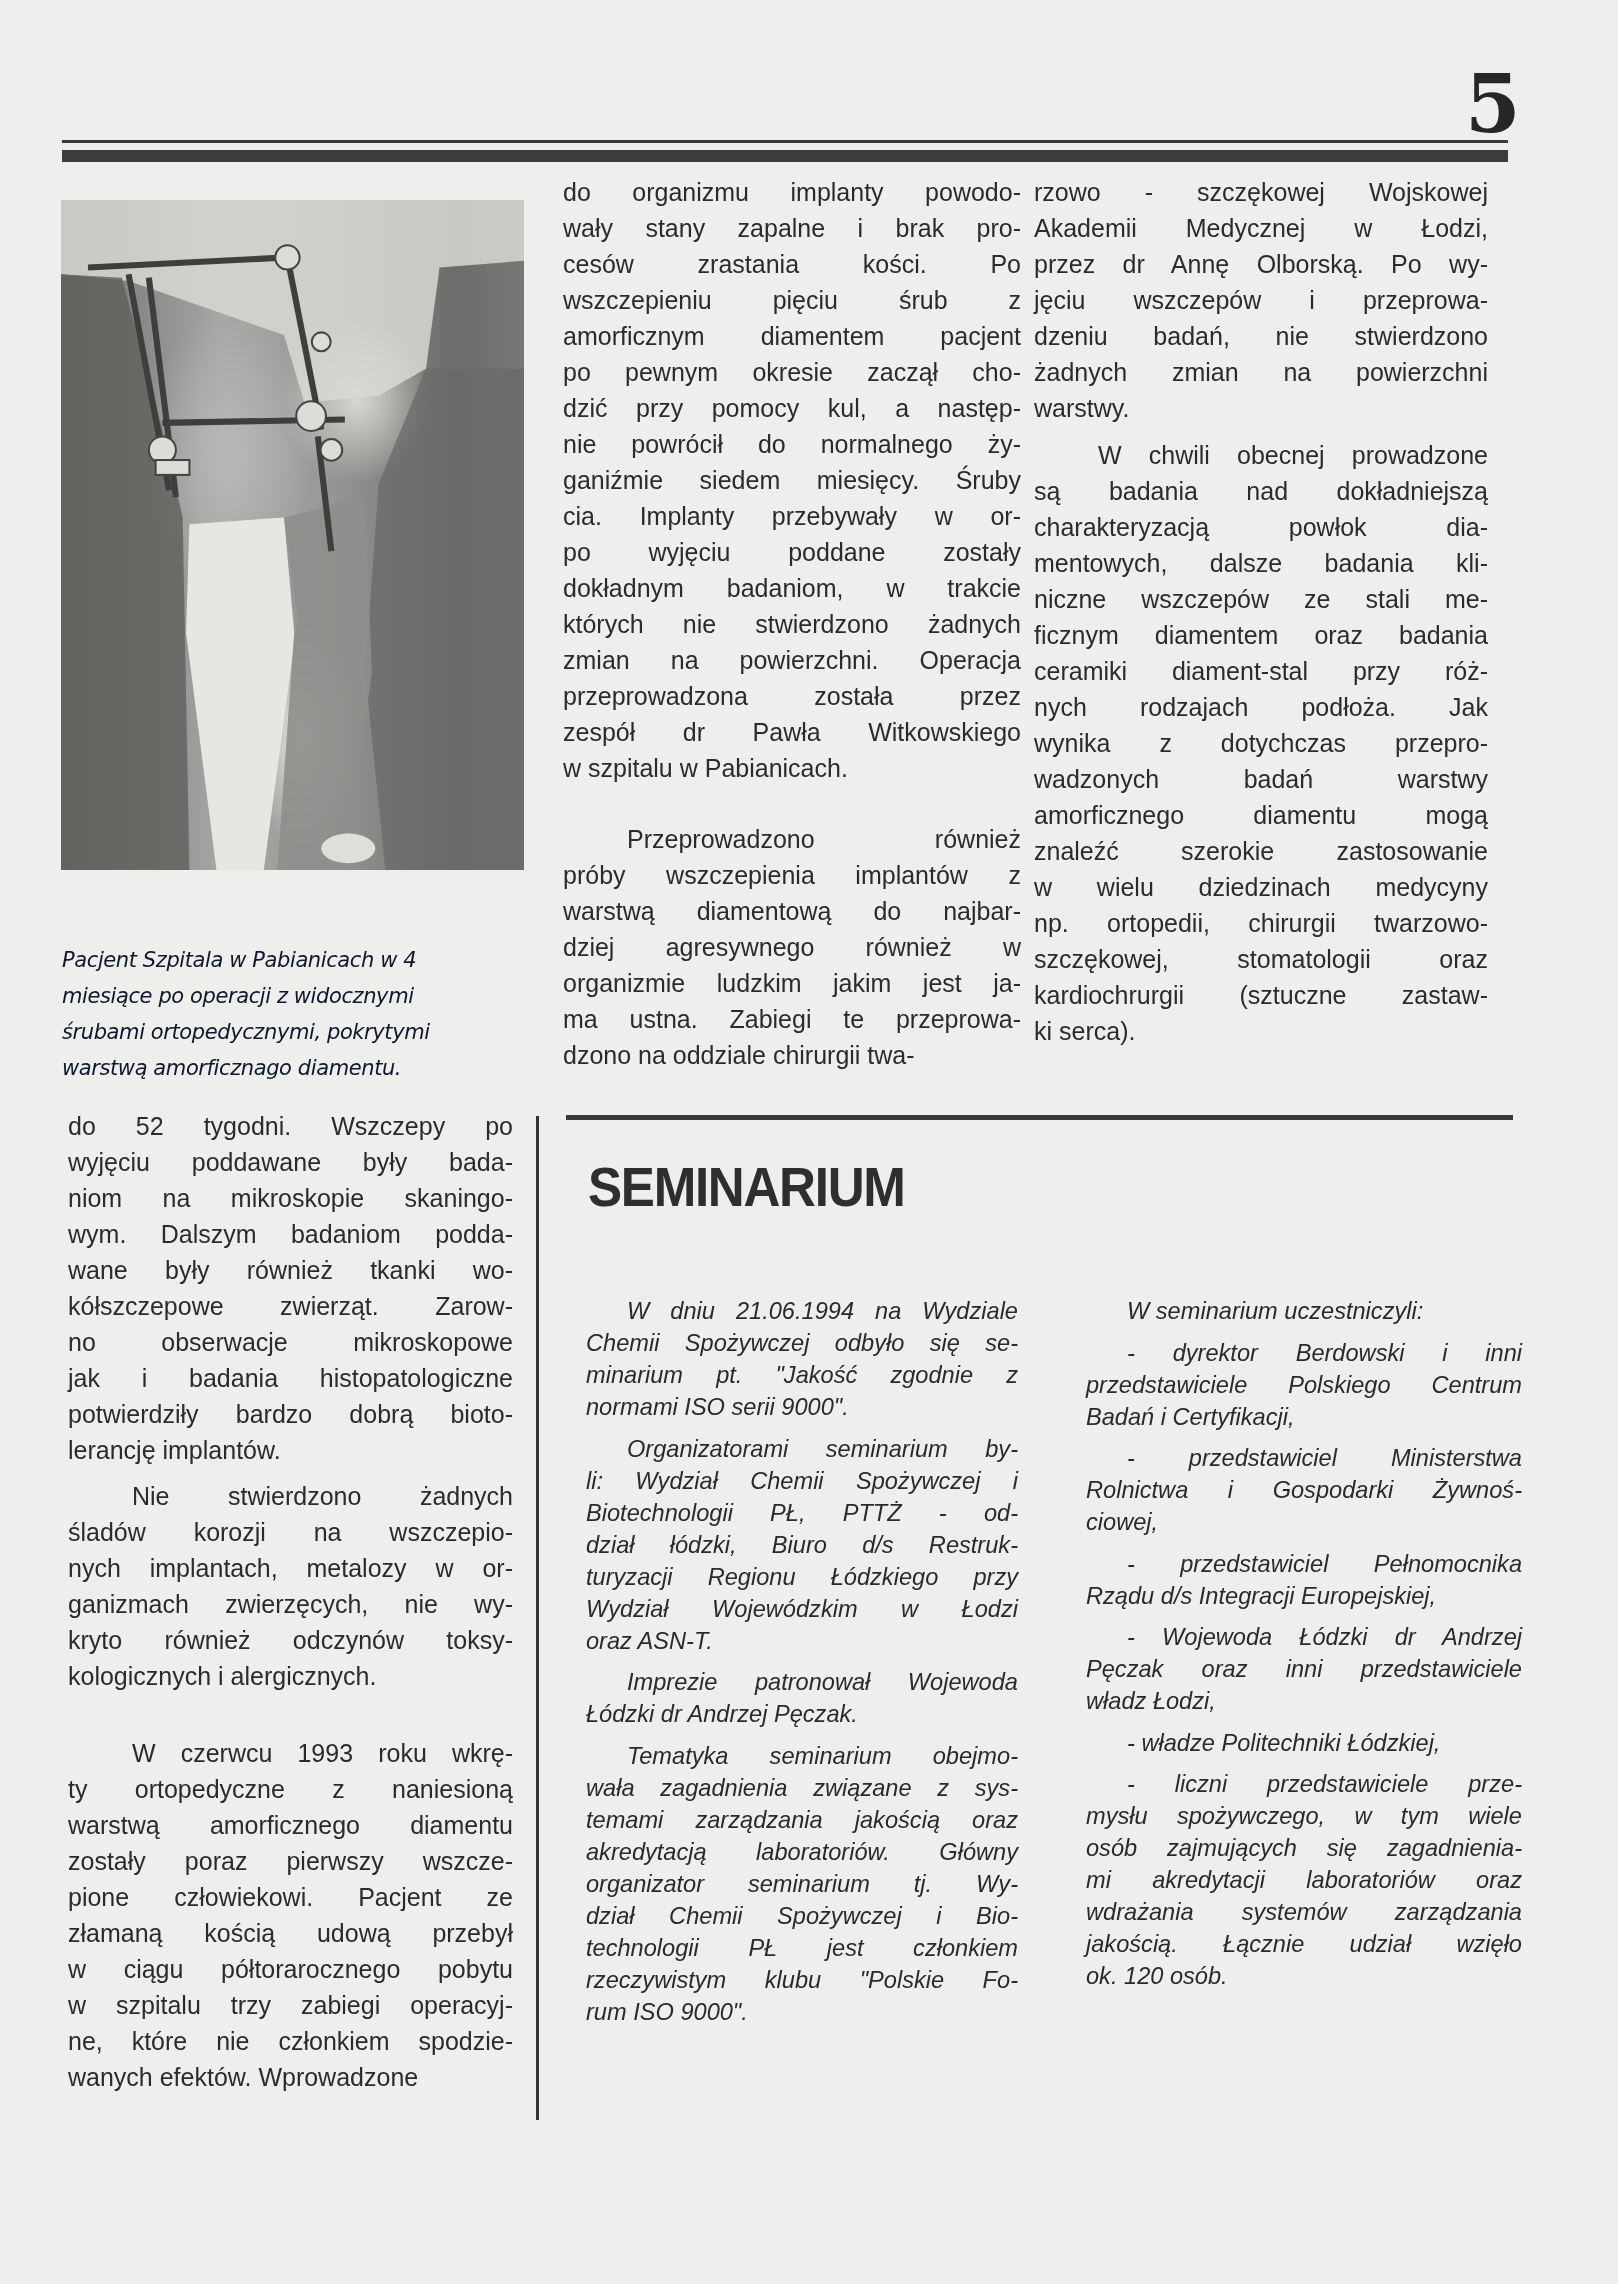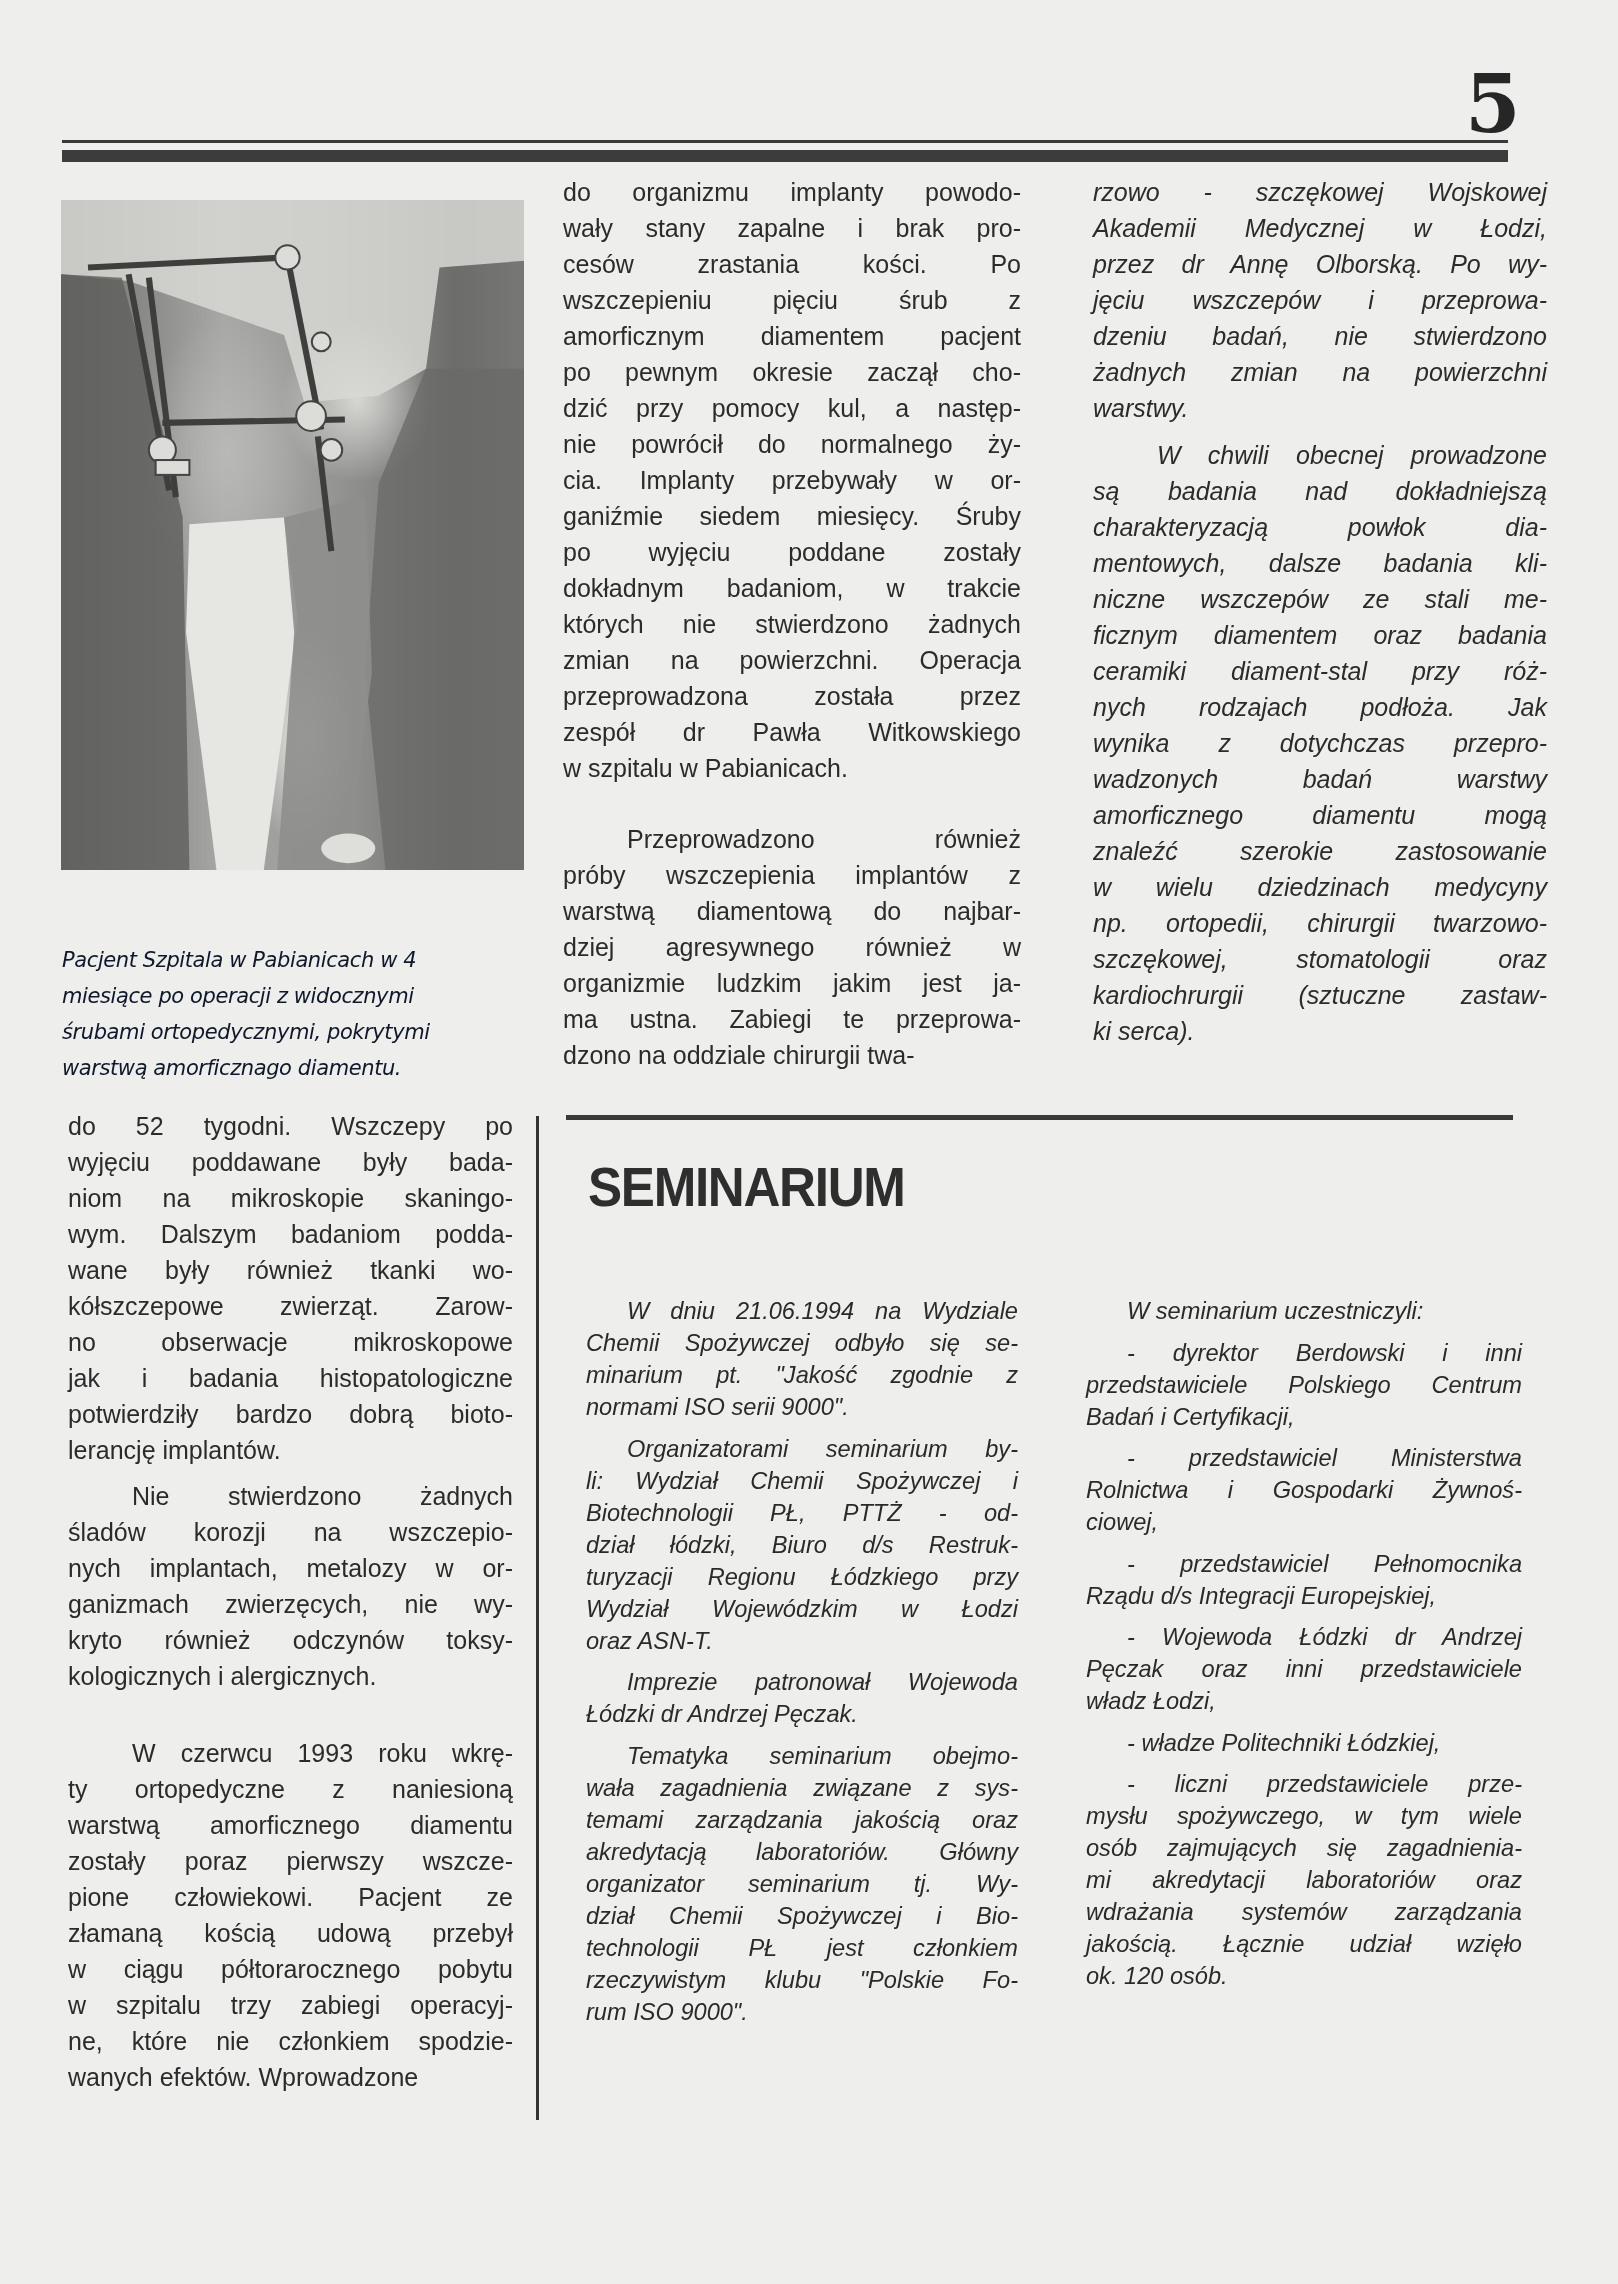--- a/index.html
+++ b/index.html
@@ -38,21 +38,21 @@
 
   .col {
     font-family: "Liberation Sans", sans-serif; font-size: 25px; line-height: 36px;
     color: #2b2b2b; text-align: justify;
   }
   .col .line { display:block; text-align: justify; text-align-last: justify; white-space: nowrap; }
   .col .line.last { text-align-last: left; }
 
   .col-left { left: 68px; top: 1108px; width: 445px; }
   .col-mid { left: 563px; top: 174px; width: 458px; }
-  .col-right { left: 1093px; top: 174px; width: 454px; font-style: italic; }
+  .col-right { left: 1034px; top: 174px; width: 454px; }
 
   .vline { left: 536px; top: 1116px; width: 3.4px; height: 1004px; background: #333; }
   .hline { left: 566px; top: 1115px; width: 947px; height: 5.4px; background: #3a3a3a; }
 
   .seminar-title {
     left: 588px; top: 1157px;
     font-family: "Liberation Sans", sans-serif; font-weight: bold; font-size: 55px; line-height: 61px;
     letter-spacing: -1.4px; color: #2e2e2e;
     transform: scaleX(0.93); transform-origin: left top;
   }
@@ -119,22 +119,22 @@
 <div class="abs col col-mid">
     <div>
       <span class="line">do organizmu implanty powodo-</span>
       <span class="line">wały stany zapalne i brak pro-</span>
       <span class="line">cesów zrastania kości. Po</span>
       <span class="line">wszczepieniu pięciu śrub z</span>
       <span class="line">amorficznym diamentem pacjent</span>
       <span class="line">po pewnym okresie zaczął cho-</span>
       <span class="line">dzić przy pomocy kul, a następ-</span>
       <span class="line">nie powrócił do normalnego ży-</span>
+      <span class="line">ganiźmie siedem miesięcy. Śruby</span>
       <span class="line">cia. Implanty przebywały w or-</span>
-      <span class="line">ganiźmie siedem miesięcy. Śruby</span>
       <span class="line">po wyjęciu poddane zostały</span>
       <span class="line">dokładnym badaniom, w trakcie</span>
       <span class="line">których nie stwierdzono żadnych</span>
       <span class="line">zmian na powierzchni. Operacja</span>
       <span class="line">przeprowadzona została przez</span>
       <span class="line">zespół dr Pawła Witkowskiego</span>
       <span class="line last">w szpitalu w Pabianicach.</span>
     </div>
     <div style="margin-top: 35px;">
       <span class="line" style="padding-left: 64px;">Przeprowadzono również</span>

